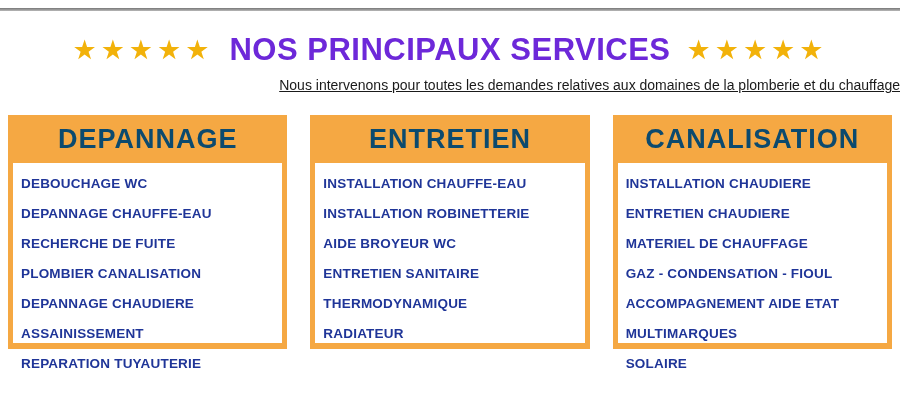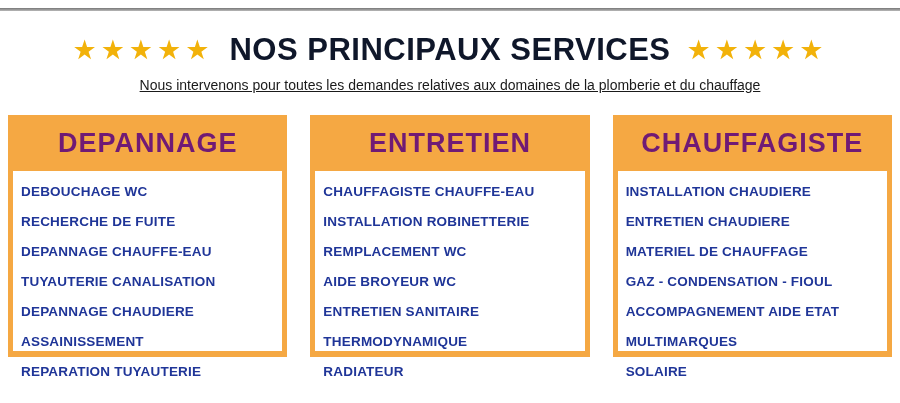--- a/index.html
+++ b/index.html
@@ -23,48 +23,48 @@
     gap: 16px;
   }
   .stars {
     color: #F2B20A;
     font-size: 27px;
     letter-spacing: 4px;
     line-height: 1;
     white-space: nowrap;
   }
   .page-title {
-    color: #0f172a;
+    color: #6d28d9;
     font-size: 31px;
     font-weight: bold;
     letter-spacing: 0.5px;
     white-space: nowrap;
   }
   .subtitle {
     margin-top: 9px;
-    text-align: center;
+    text-align: right;
     font-size: 14px;
     color: #1a1a1a;
     text-decoration: underline;
   }
   .cards {
     margin: 22px 8px 0 8px;
     display: flex;
     gap: 23px;
   }
   .card {
     flex: 1 1 0;
     background: #F5A843;
   }
   .card-header {
-    height: 56px;
+    height: 48px;
     display: flex;
     align-items: center;
     justify-content: center;
-    color: #701a75;
+    color: #0c4a6e;
     font-weight: bold;
     font-size: 27px;
     letter-spacing: 1px;
   }
   .card-body {
     background: #ffffff;
     margin: 0 5px 6px 5px;
     height: 180px;
     padding: 6px 0 0 8px;
   }
@@ -93,47 +93,46 @@
 
 <div class="subtitle">Nous intervenons pour toutes les demandes relatives aux domaines de la plomberie et du chauffage</div>
 
 <div class="cards">
 
   <div class="card">
     <div class="card-header">DEPANNAGE</div>
     <div class="card-body">
       <ul>
         <li>DEBOUCHAGE WC</li>
+        <li>DEPANNAGE CHAUFFE-EAU</li>
         <li>RECHERCHE DE FUITE</li>
-        <li>DEPANNAGE CHAUFFE-EAU</li>
-        <li>TUYAUTERIE CANALISATION</li>
+        <li>PLOMBIER CANALISATION</li>
         <li>DEPANNAGE CHAUDIERE</li>
         <li>ASSAINISSEMENT</li>
         <li>REPARATION TUYAUTERIE</li>
       </ul>
     </div>
   </div>
 
   <div class="card">
     <div class="card-header">ENTRETIEN</div>
     <div class="card-body">
       <ul>
-        <li>CHAUFFAGISTE CHAUFFE-EAU</li>
+        <li>INSTALLATION CHAUFFE-EAU</li>
         <li>INSTALLATION ROBINETTERIE</li>
-        <li>REMPLACEMENT WC</li>
         <li>AIDE BROYEUR WC</li>
         <li>ENTRETIEN SANITAIRE</li>
         <li>THERMODYNAMIQUE</li>
         <li>RADIATEUR</li>
       </ul>
     </div>
   </div>
 
   <div class="card">
-    <div class="card-header">CHAUFFAGISTE</div>
+    <div class="card-header">CANALISATION</div>
     <div class="card-body">
       <ul>
         <li>INSTALLATION CHAUDIERE</li>
         <li>ENTRETIEN CHAUDIERE</li>
         <li>MATERIEL DE CHAUFFAGE</li>
         <li>GAZ - CONDENSATION - FIOUL</li>
         <li>ACCOMPAGNEMENT AIDE ETAT</li>
         <li>MULTIMARQUES</li>
         <li>SOLAIRE</li>
       </ul>

